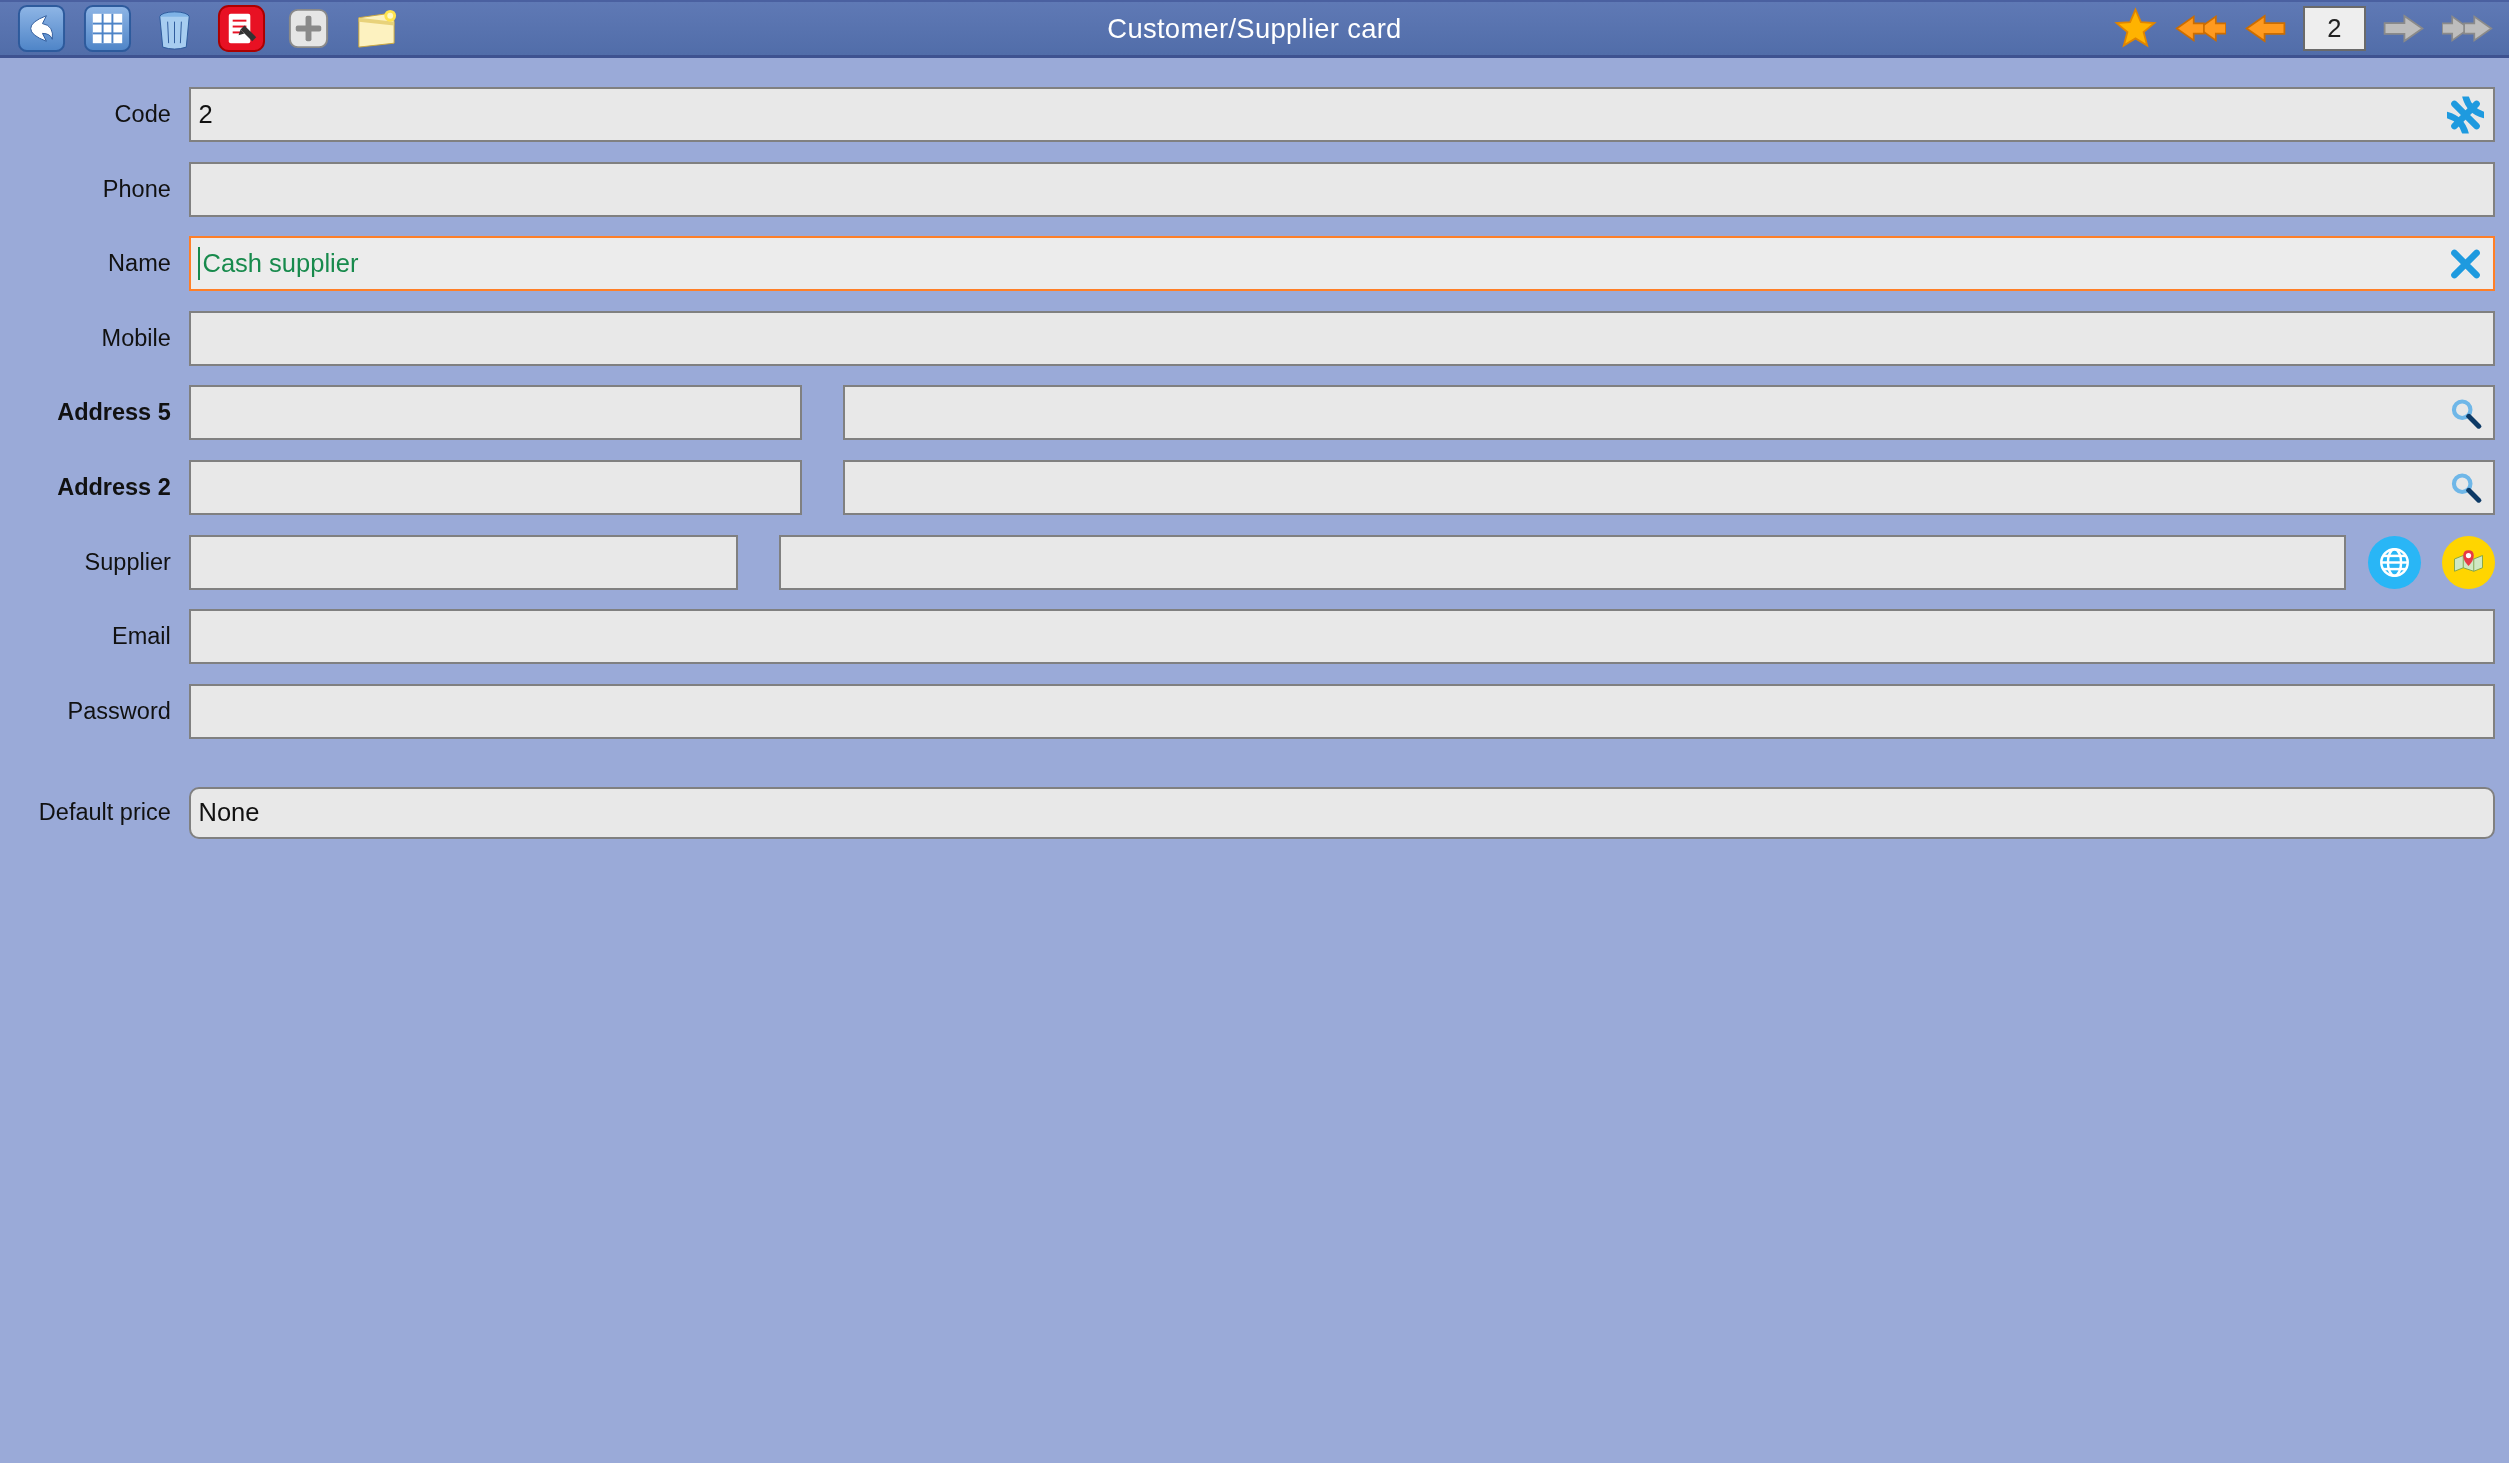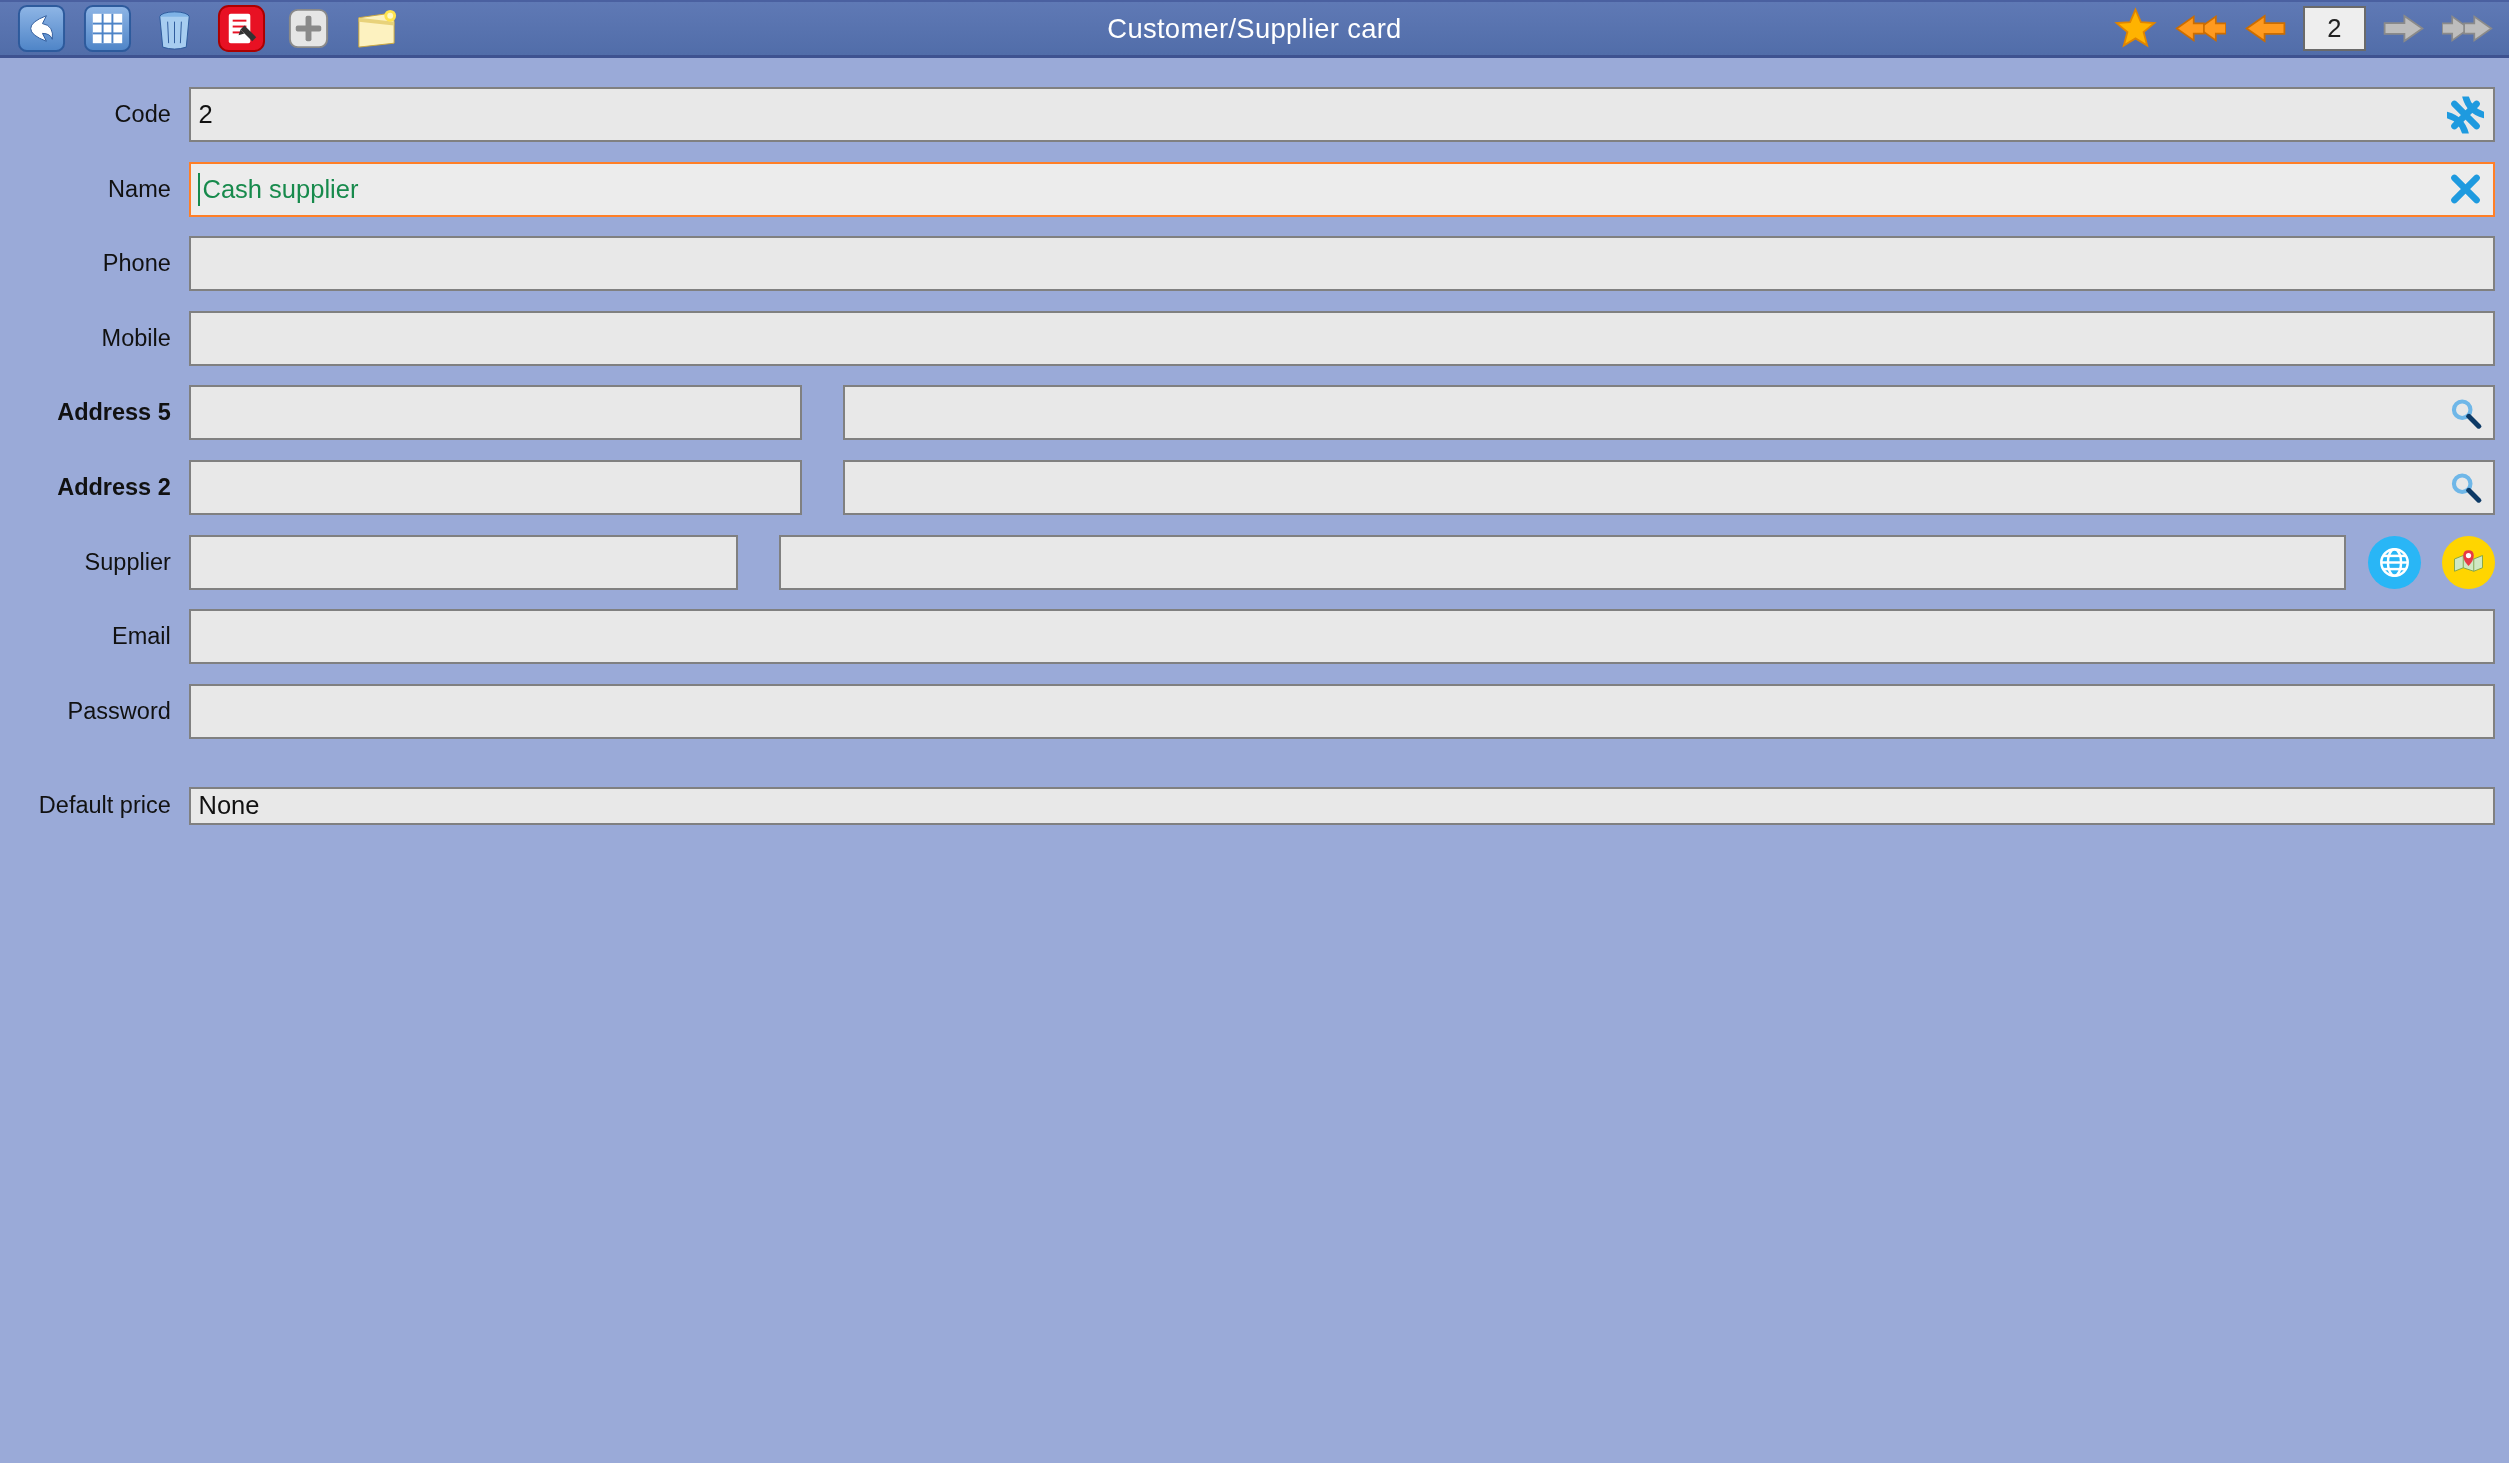--- a/index.html
+++ b/index.html
@@ -235,40 +235,40 @@
       <div class="clear">
         <svg width="37" height="37" viewBox="0 0 40 40">
           <path d="M6 6 Q20 14 34 6 M6 34 Q20 26 34 34" stroke="#1e9adf" stroke-width="7" fill="none" stroke-linecap="round" transform="rotate(45 20 20)"></path>
           <path d="M8 8 L32 32 M32 8 L8 32" stroke="#1e9adf" stroke-width="7" stroke-linecap="round"></path>
         </svg>
       </div>
     </div>
   </div>
 
   <div class="row">
+    <div class="label">Phone</div>
+    <div class="field">
+      <span class="value"></span>
+    </div>
+  </div>
+
+  <div class="row">
     <div class="label">Name</div>
     <div class="field active">
       <span class="caret"></span>
       <span class="value">Cash supplier</span>
       <div class="clear">
         <svg width="37" height="37" viewBox="0 0 40 40">
           <path d="M8 8 L32 32 M32 8 L8 32" stroke="#1e9adf" stroke-width="7" stroke-linecap="round"></path>
         </svg>
       </div>
     </div>
   </div>
 
   <div class="row">
-    <div class="label">Phone</div>
-    <div class="field">
-      <span class="value"></span>
-    </div>
-  </div>
-
-  <div class="row">
     <div class="label">Mobile</div>
     <div class="field">
       <span class="value"></span>
     </div>
   </div>
 
   <div class="row split">
     <div class="label-bold">Address 5</div>
     <div class="field-half">
       <span class="value"></span>
@@ -340,19 +340,19 @@
 
   <div class="row">
     <div class="label">Password</div>
     <div class="field">
       <span class="value"></span>
     </div>
   </div>
 
   <div class="row" style="margin-bottom:0;margin-top:48px;">
     <div class="label">Default price</div>
-    <div class="field" style="height:38px;">
+    <div class="field" style="height:52px;border-radius:10px;">
       <span class="value">None</span>
     </div>
   </div>
 
 </div>
 
 
 </body></html>

